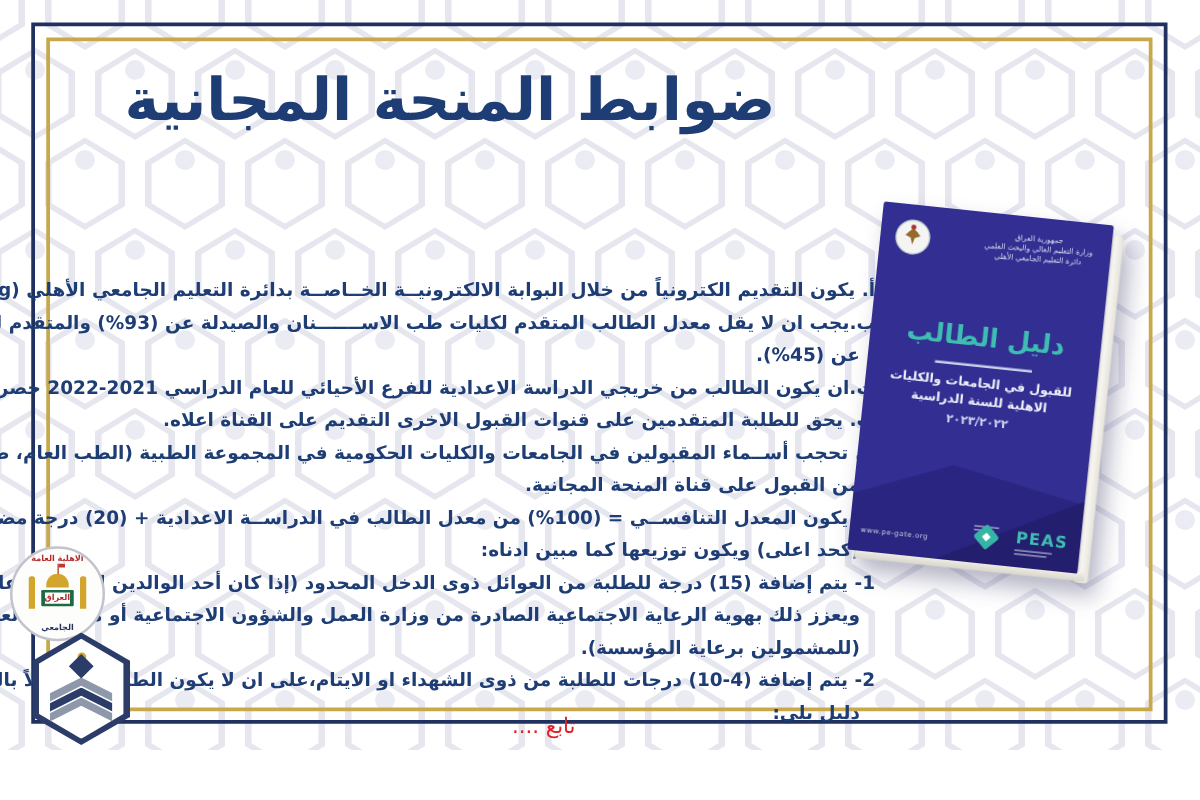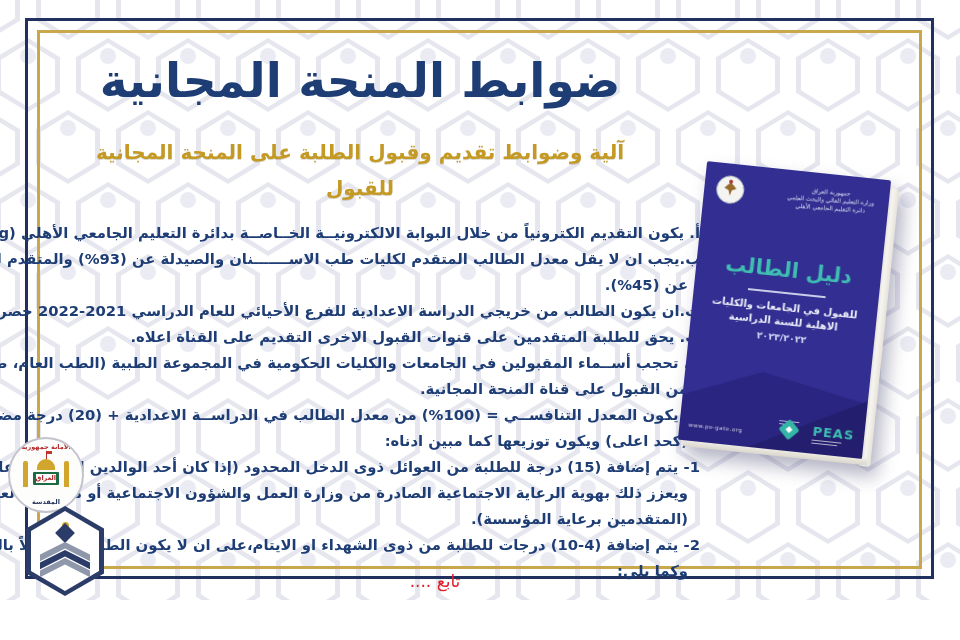--- a/index.html
+++ b/index.html
@@ -227,38 +227,37 @@
       <div class="hex" style="left: 796px; top: 614px;"></div>
       <div class="hex" style="left: 876px; top: 614px;"></div>
       <div class="hex" style="left: 956px; top: 614px;"></div>
     </div>
 
   <div class="border-outer"></div>
   <div class="border-inner"></div>
 
   <div class="title">ضوابط المنحة المجانية</div>
   <div class="subtitle">
-    <div>آلية وضوابط تقديم وقبول الطلبة على المنحة المجانية للقبول</div>
   </div>
 
   <div id="body-lines">
       <div class="body-line">أ. يكون التقديم الكترونياً من خلال البوابة الالكترونيــة الخــاصــة بدائرة التعليم الجامعي الأهلي (www.pe-gate.org)</div>
       <div class="body-line">ب.يجب ان لا يقل معدل الطالب المتقدم لكليات طب الاســـــــنان والصيدلة عن (93%) والمتقدم لكليات الطب العام</div>
       <div class="body-line indent">عن (45%).</div>
       <div class="body-line">ت.ان يكون الطالب من خريجي الدراسة الاعدادية للفرع الأحيائي للعام الدراسي 2021-2022 حصراً.</div>
       <div class="body-line">ث. يحق للطلبة المتقدمين على قنوات القبول الاخرى التقديم على القناة اعلاه.</div>
       <div class="body-line">ج. تحجب أســماء المقبولين في الجامعات والكليات الحكومية في المجموعة الطبية (الطب العام، طب الأسنان، الصيدلة)</div>
       <div class="body-line indent">من القبول على قناة المنحة المجانية.</div>
       <div class="body-line">ح. يكون المعدل التنافســي = (100%) من معدل الطالب في الدراســة الاعدادية + (20) درجة مضــافة اخرى</div>
       <div class="body-line indent">(كحد اعلى) ويكون توزيعها كما مبين ادناه:</div>
       <div class="body-line">1- يتم إضافة (15) درجة للطلبة من العوائل ذوى الدخل المحدود (إذا كان أحد الوالدين او كليهما عاطل عن العمل)،</div>
       <div class="body-line indent">ويعزز ذلك بهوية الرعاية الاجتماعية الصادرة من وزارة العمل والشؤون الاجتماعية أو مؤسسة العين</div>
-      <div class="body-line indent">(المتقدمين برعاية المؤسسة).</div>
+      <div class="body-line indent">(للمشمولين برعاية المؤسسة).</div>
       <div class="body-line">2- يتم إضافة (4-10) درجات للطلبة من ذوى الشهداء او الايتام،على ان لا يكون الطالب مشمولاً بالفقرة (1)،</div>
-      <div class="body-line indent">وكما يلي:</div>
+      <div class="body-line indent">دليل يلي:</div>
     </div>
 
   <div class="continue-note">تابع ....</div>
 
   <div class="book-wrap">
     <div class="book-pages-right"></div>
     <div class="book-pages-bottom"></div>
     <div class="book-cover">
       <div class="iraq-emblem">
           <i></i>
@@ -286,29 +285,29 @@
         </div>
         <div class="peas-logo">
           <div class="peas-word">PEAS</div>
           <span class="microbars"><i style="width:30px"></i><i style="width:26px"></i></span>
         </div>
       </div>
     </div>
   </div>
 
   <div class="shrine-logo">
-    <div class="shrine-top">الأمانة جمهورية</div>
+    <div class="shrine-top">الاهلية العامة</div>
     <div class="shrine-flag"></div>
     <div class="shrine-min l"></div>
     <div class="shrine-min r"></div>
     <div class="shrine-dome"></div>
     <div class="shrine-box">
       <span>العراق</span>
     </div>
-    <div class="shrine-bottom">المقدسة</div>
+    <div class="shrine-bottom">الجامعي</div>
   </div>
 
   <div class="uni-logo">
     <div class="uni-inner"></div>
     <div class="uni-dot"></div>
     <div class="uni-cap"></div>
     <div class="uni-chev" style="top:36px;background:#8f98ab"></div>
     <div class="uni-chev" style="top:44px;background:#2c3c68"></div>
     <div class="uni-chev" style="top:52px;background:#8f98ab"></div>
   </div>

